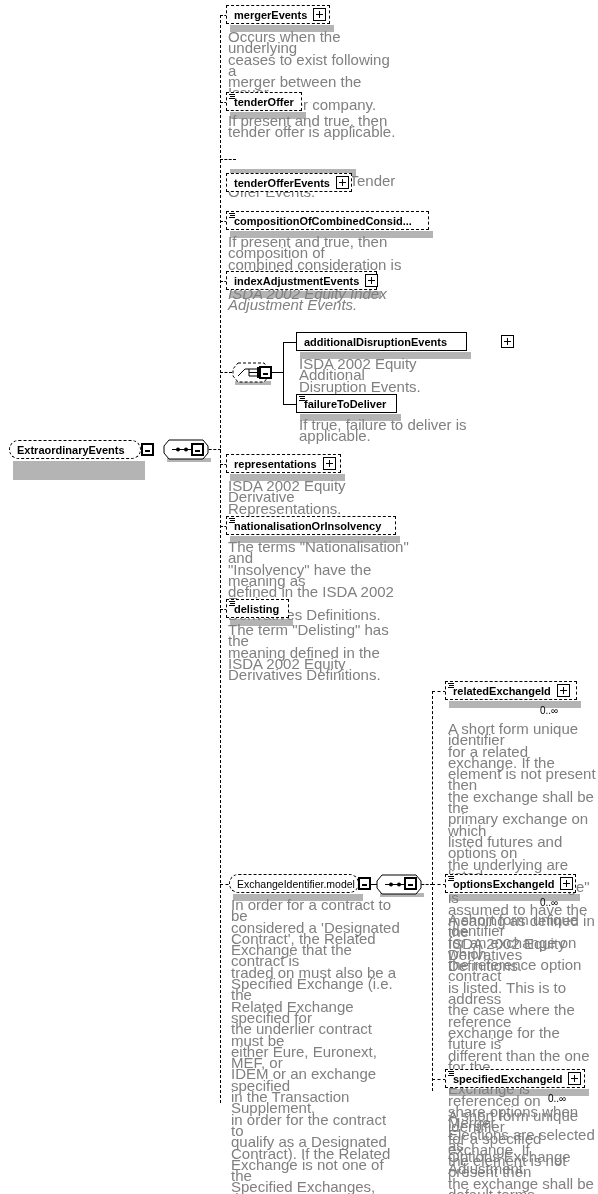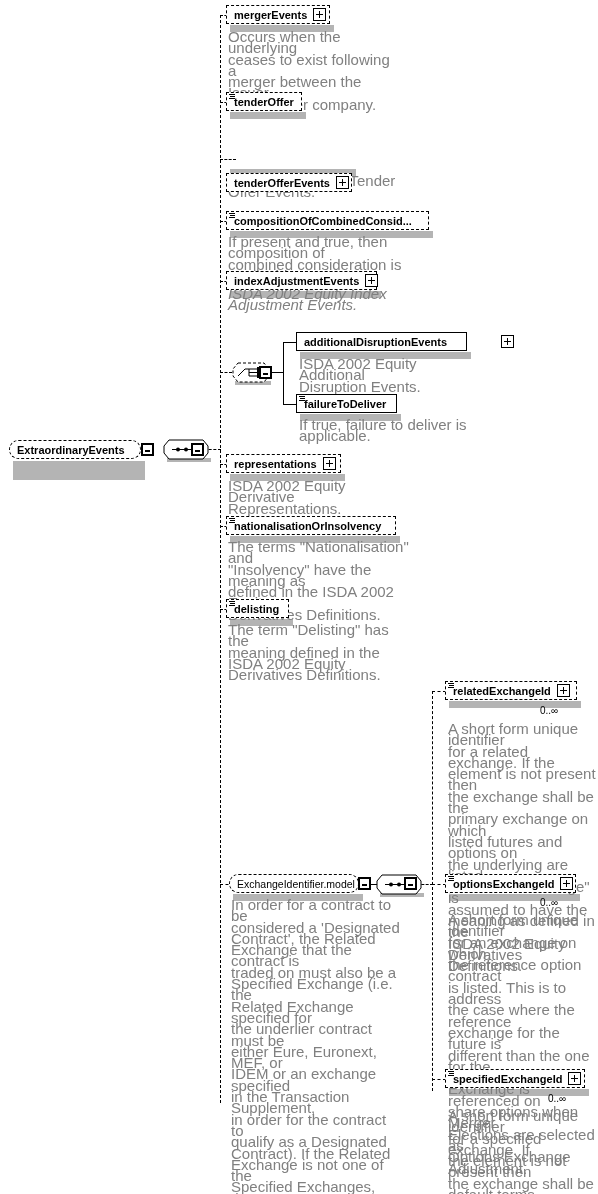--- a/index.html
+++ b/index.html
@@ -174,20 +174,22 @@
   <div class="hline" style="left:220px; top:102px; width:16px;"></div>
   <div class="shadow" style="left:230px; top:112px; width:76px; height:7px;"></div>
   <div class="node" style="left:226px; top:92px; width:76px;">
     <span class="sigil">
         <i></i>
         <i></i>
         <i></i>
       </span>
     <span>tenderOffer</span>
   </div>
+  <div class="desc" style="left:228px; top:115px; width:170px;">If present and true, then
+tender offer is applicable.</div>
 
   <div class="hline" style="left:220px; top:159px; width:16px;"></div>
   <div class="shadow" style="left:230px; top:169px; width:126px; height:7px;"></div>
   <div class="node" style="left:226px; top:149px; width:126px;margin-top:24px;">
     <span>tenderOfferEvents</span>
     <span class="plus"></span>
   </div>
   <div class="desc" style="left:228px; top:175px; width:170px;">ISDA 2002 Equity Tender
 Offer Events.</div>
 

